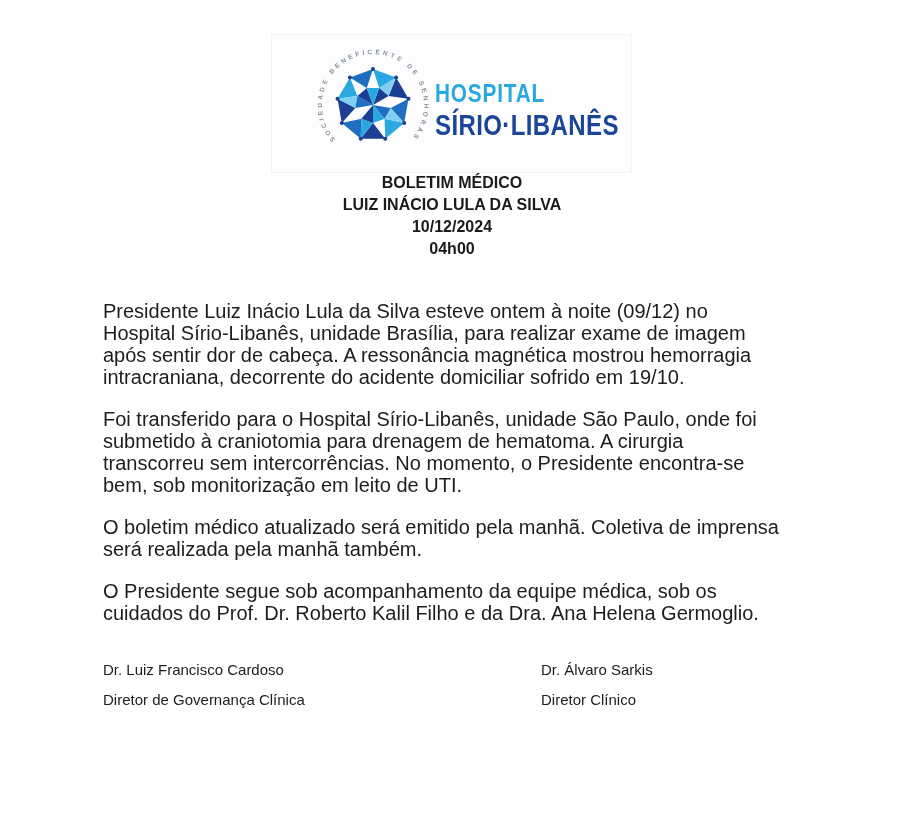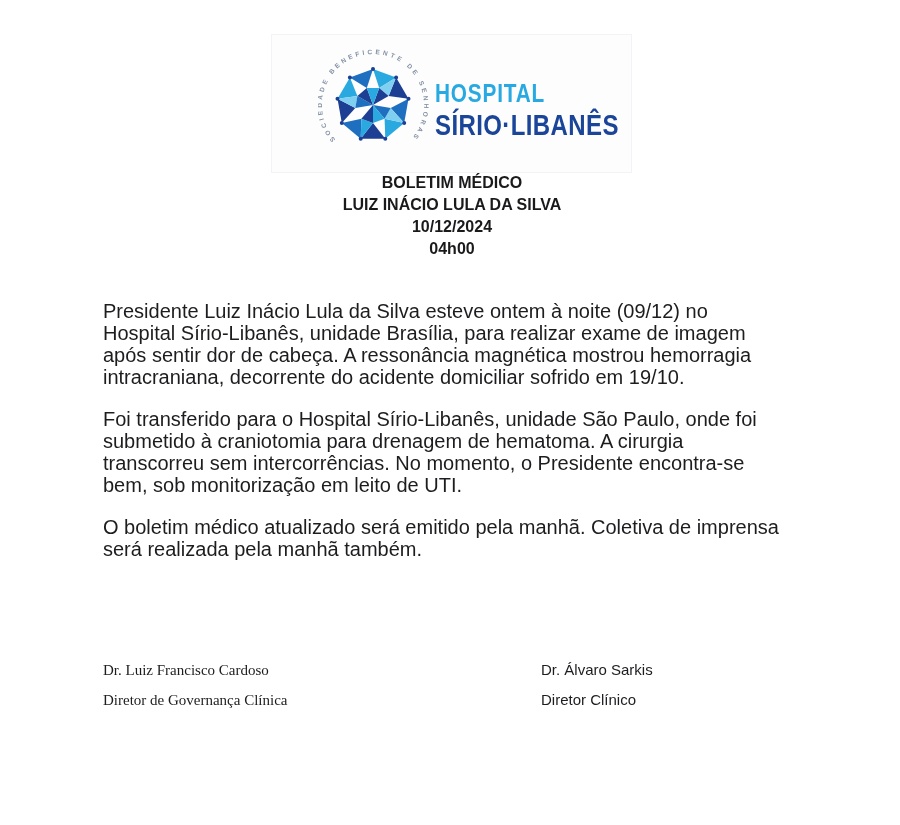--- a/index.html
+++ b/index.html
@@ -80,21 +80,21 @@
   }
 
   
   .signatures {
     position: absolute;
     left: 103px; top: 655px;
     width: 700px;
     height: 70px;
   }
   .sig { position: absolute; top: 0; }
-  .sig-left { left: 0; font-family: Liberation Serif, serif; }
+  .sig-left { left: 0; }
   .sig-right { left: 430px; margin-left: 8px; }
   .sig-name, .sig-role {
     font-size: 15px;
     line-height: 30px;
     color: #1d1d1f;
   }
 </style>
 </head>
 <body>
 
@@ -158,20 +158,21 @@
     <div class="h-line">BOLETIM MÉDICO</div>
     <div class="h-line">LUIZ INÁCIO LULA DA SILVA</div>
     <div class="h-line">10/12/2024</div>
     <div class="h-line">04h00</div>
   </div>
 
   <div class="body-text">
     <p>Presidente Luiz Inácio Lula da Silva esteve ontem à noite (09/12) no Hospital Sírio-Libanês, unidade Brasília, para realizar exame de imagem após sentir dor de cabeça. A ressonância magnética mostrou hemorragia intracraniana, decorrente do acidente domiciliar sofrido em 19/10.</p>
     <p>Foi transferido para o Hospital Sírio-Libanês, unidade São Paulo, onde foi submetido à craniotomia para drenagem de hematoma. A cirurgia transcorreu sem intercorrências. No momento, o Presidente encontra-se bem, sob monitorização em leito de UTI.</p>
     <p>O boletim médico atualizado será emitido pela manhã. Coletiva de imprensa será realizada pela manhã também.</p>
+    <p>O Presidente segue sob acompanhamento da equipe médica, sob os cuidados do Prof. Dr. Roberto Kalil Filho e da Dra. Ana Helena Germoglio.</p>
   </div>
 
   <div class="signatures">
     <div class="sig sig-left">
       <div class="sig-name">Dr. Luiz Francisco Cardoso</div>
       <div class="sig-role">Diretor de Governança Clínica</div>
     </div>
     <div class="sig sig-right">
       <div class="sig-name">Dr. Álvaro Sarkis</div>
       <div class="sig-role">Diretor Clínico</div>

